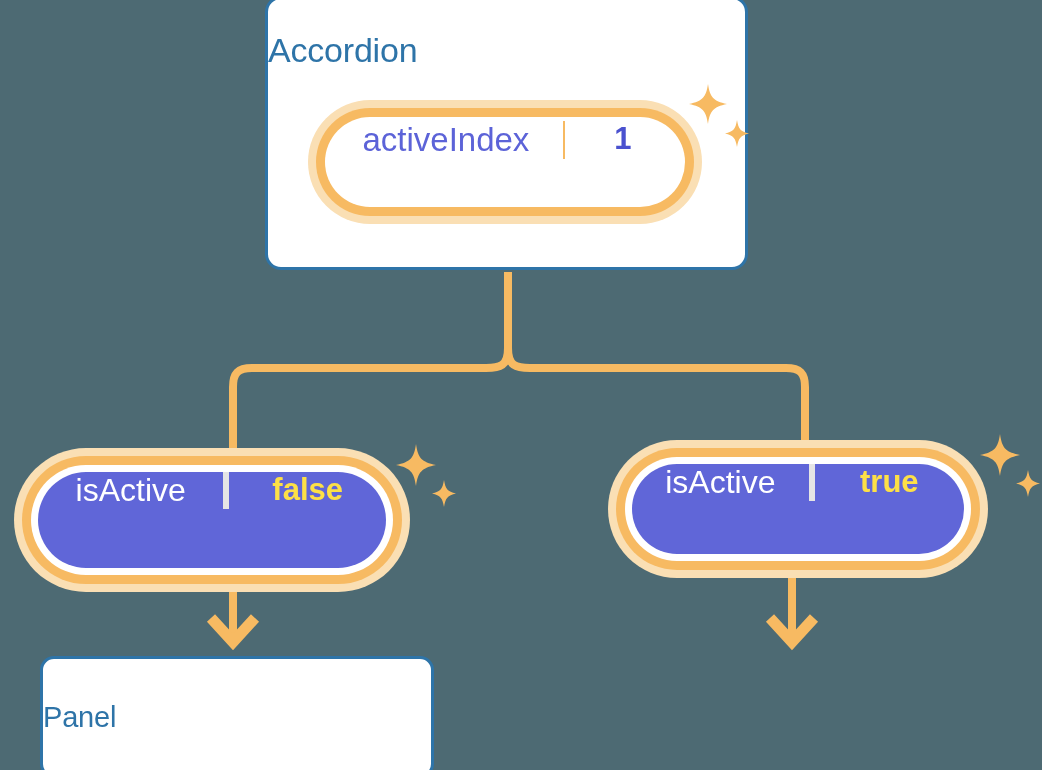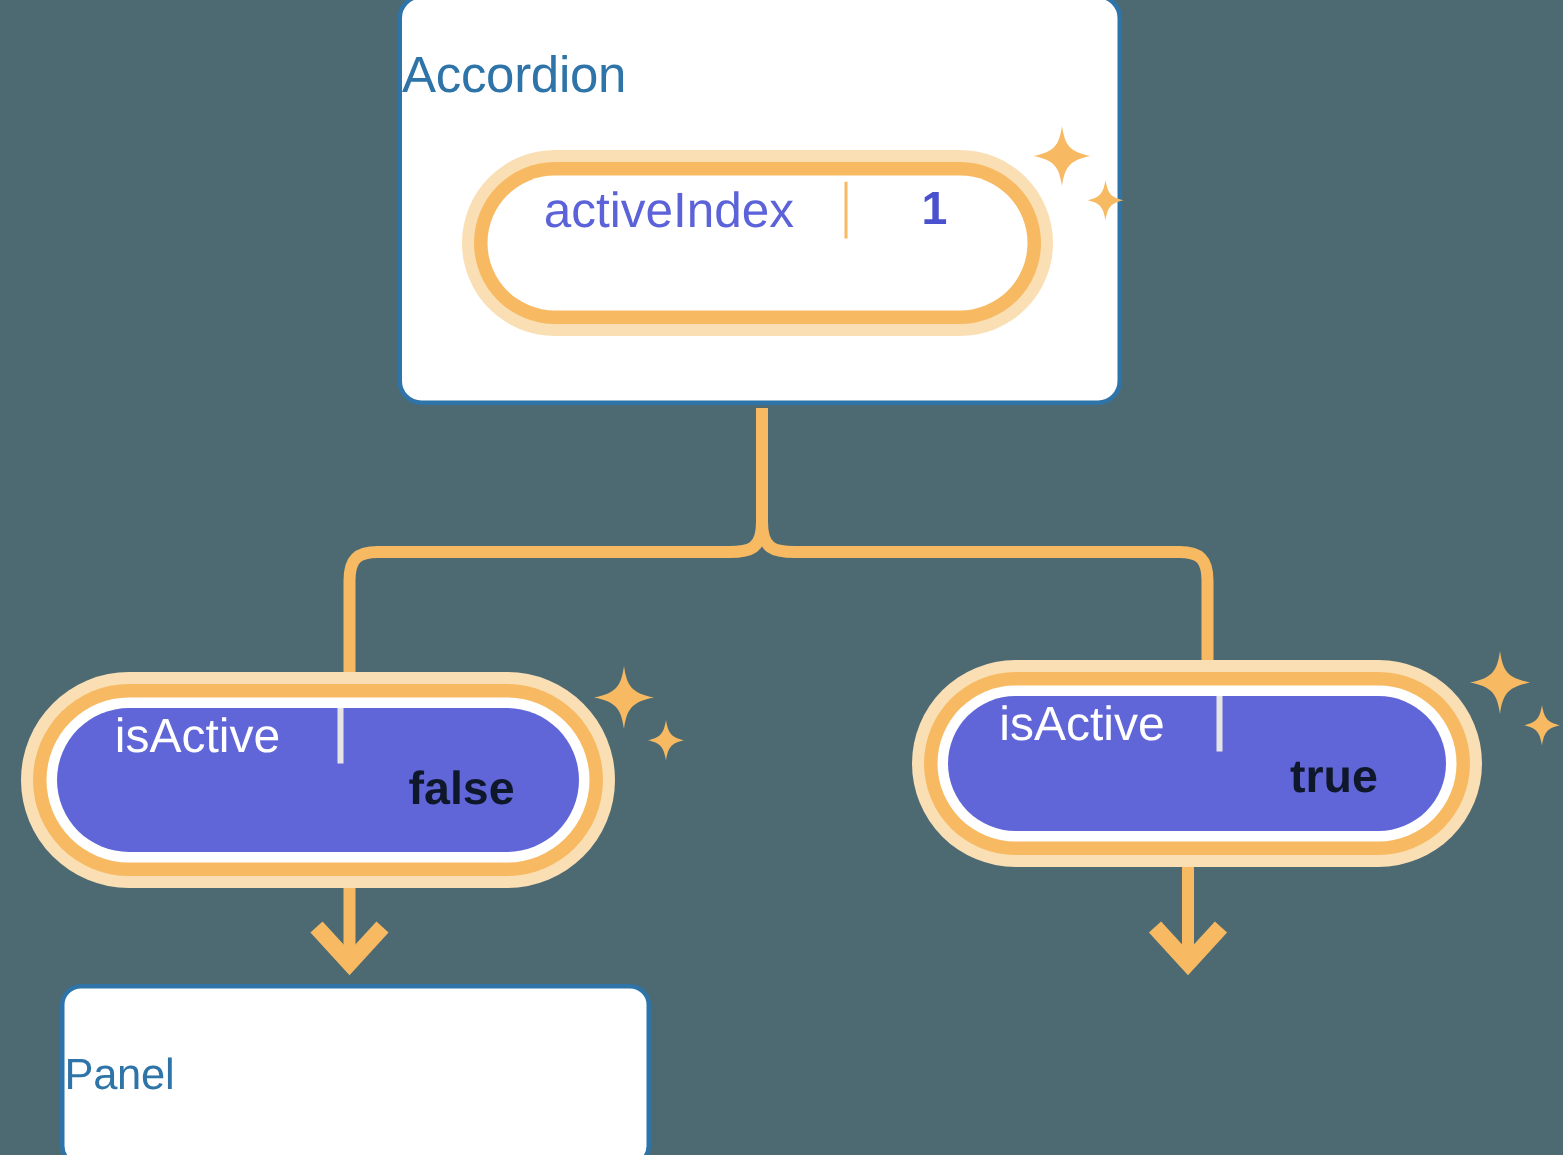--- a/index.html
+++ b/index.html
@@ -147,28 +147,27 @@
   }
 
   
   .pill-solid .pill-gap { background: #ffffff; }
   .pill-solid .pill-body { background: #6066d8; inset: 24px; }
   .pill-solid .pill-key {
     flex: 0 0 55%;
     color: #ffffff;
     font-size: 32px;
     font-weight: 400;
-    border-right: 4px solid #e5e5e5;
+    border-right: 6px solid #e5e5e5;
   }
   .pill-solid .pill-val {
     flex: 1 1 auto;
-    color: #0f172a;
+    color: #fde047;
     font-size: 31px;
     font-weight: 700;
-    margin-top: 36px;
   }
 
   
   #pill-root  { left: 308px; top: 100px;  width: 394px; height: 124px; }
   #pill-left  { left: 14px;  top: 448px;  width: 396px; height: 144px; }
   #pill-right { left: 608px; top: 440px;  width: 380px; height: 138px; }
 
   
   .sparkle-group {
     position: absolute;

